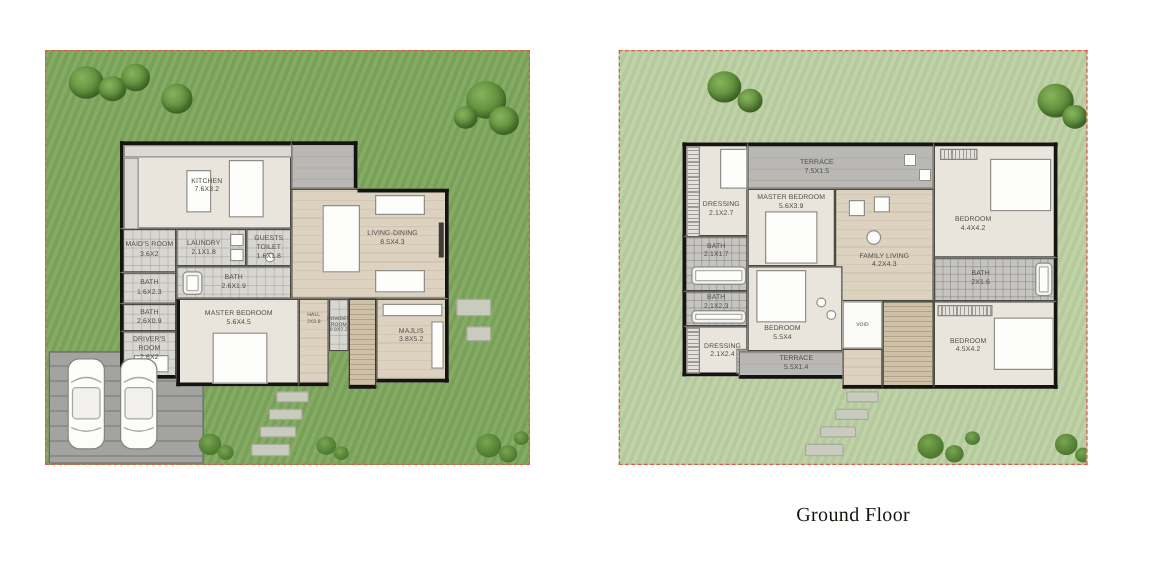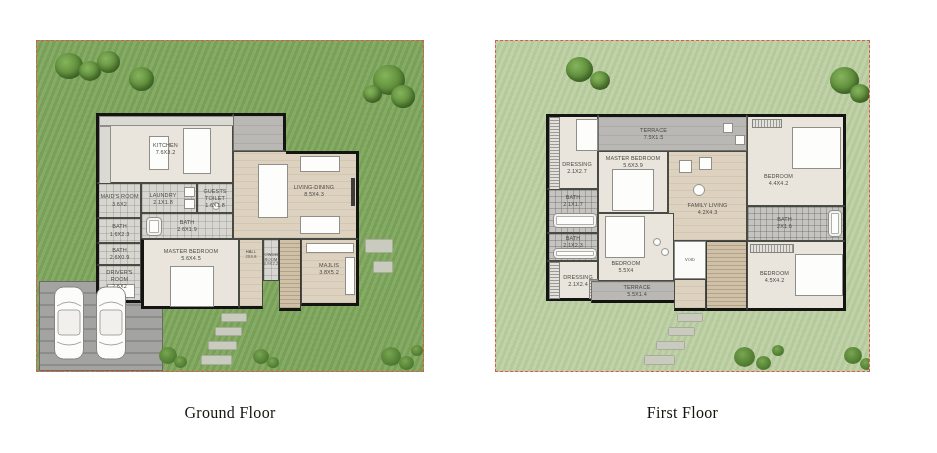--- a/index.html
+++ b/index.html
@@ -315,16 +315,15 @@
 
     <div class="void" style="left:178px;top:200px;width:32px;height:38px">
       <div class="rlabel tiny">
         <span>VOID</span>
       </div>
     </div>
     <div class="room wood wb" style="left:178px;top:238px;width:32px;height:32px"></div>
     <div class="stairs wb" style="left:210px;top:200px;width:41px;height:70px"></div>
   </div>
 
-  <div class="caption" style="left:36px;width:388px">Ground Floor</div>
-  <div class="caption" style="left:495px;width:375px">First Floor</div>
+  <div class="caption" style="left:495px;width:375px">Ground Floor</div>
 
 </div>
 
 </body></html>

